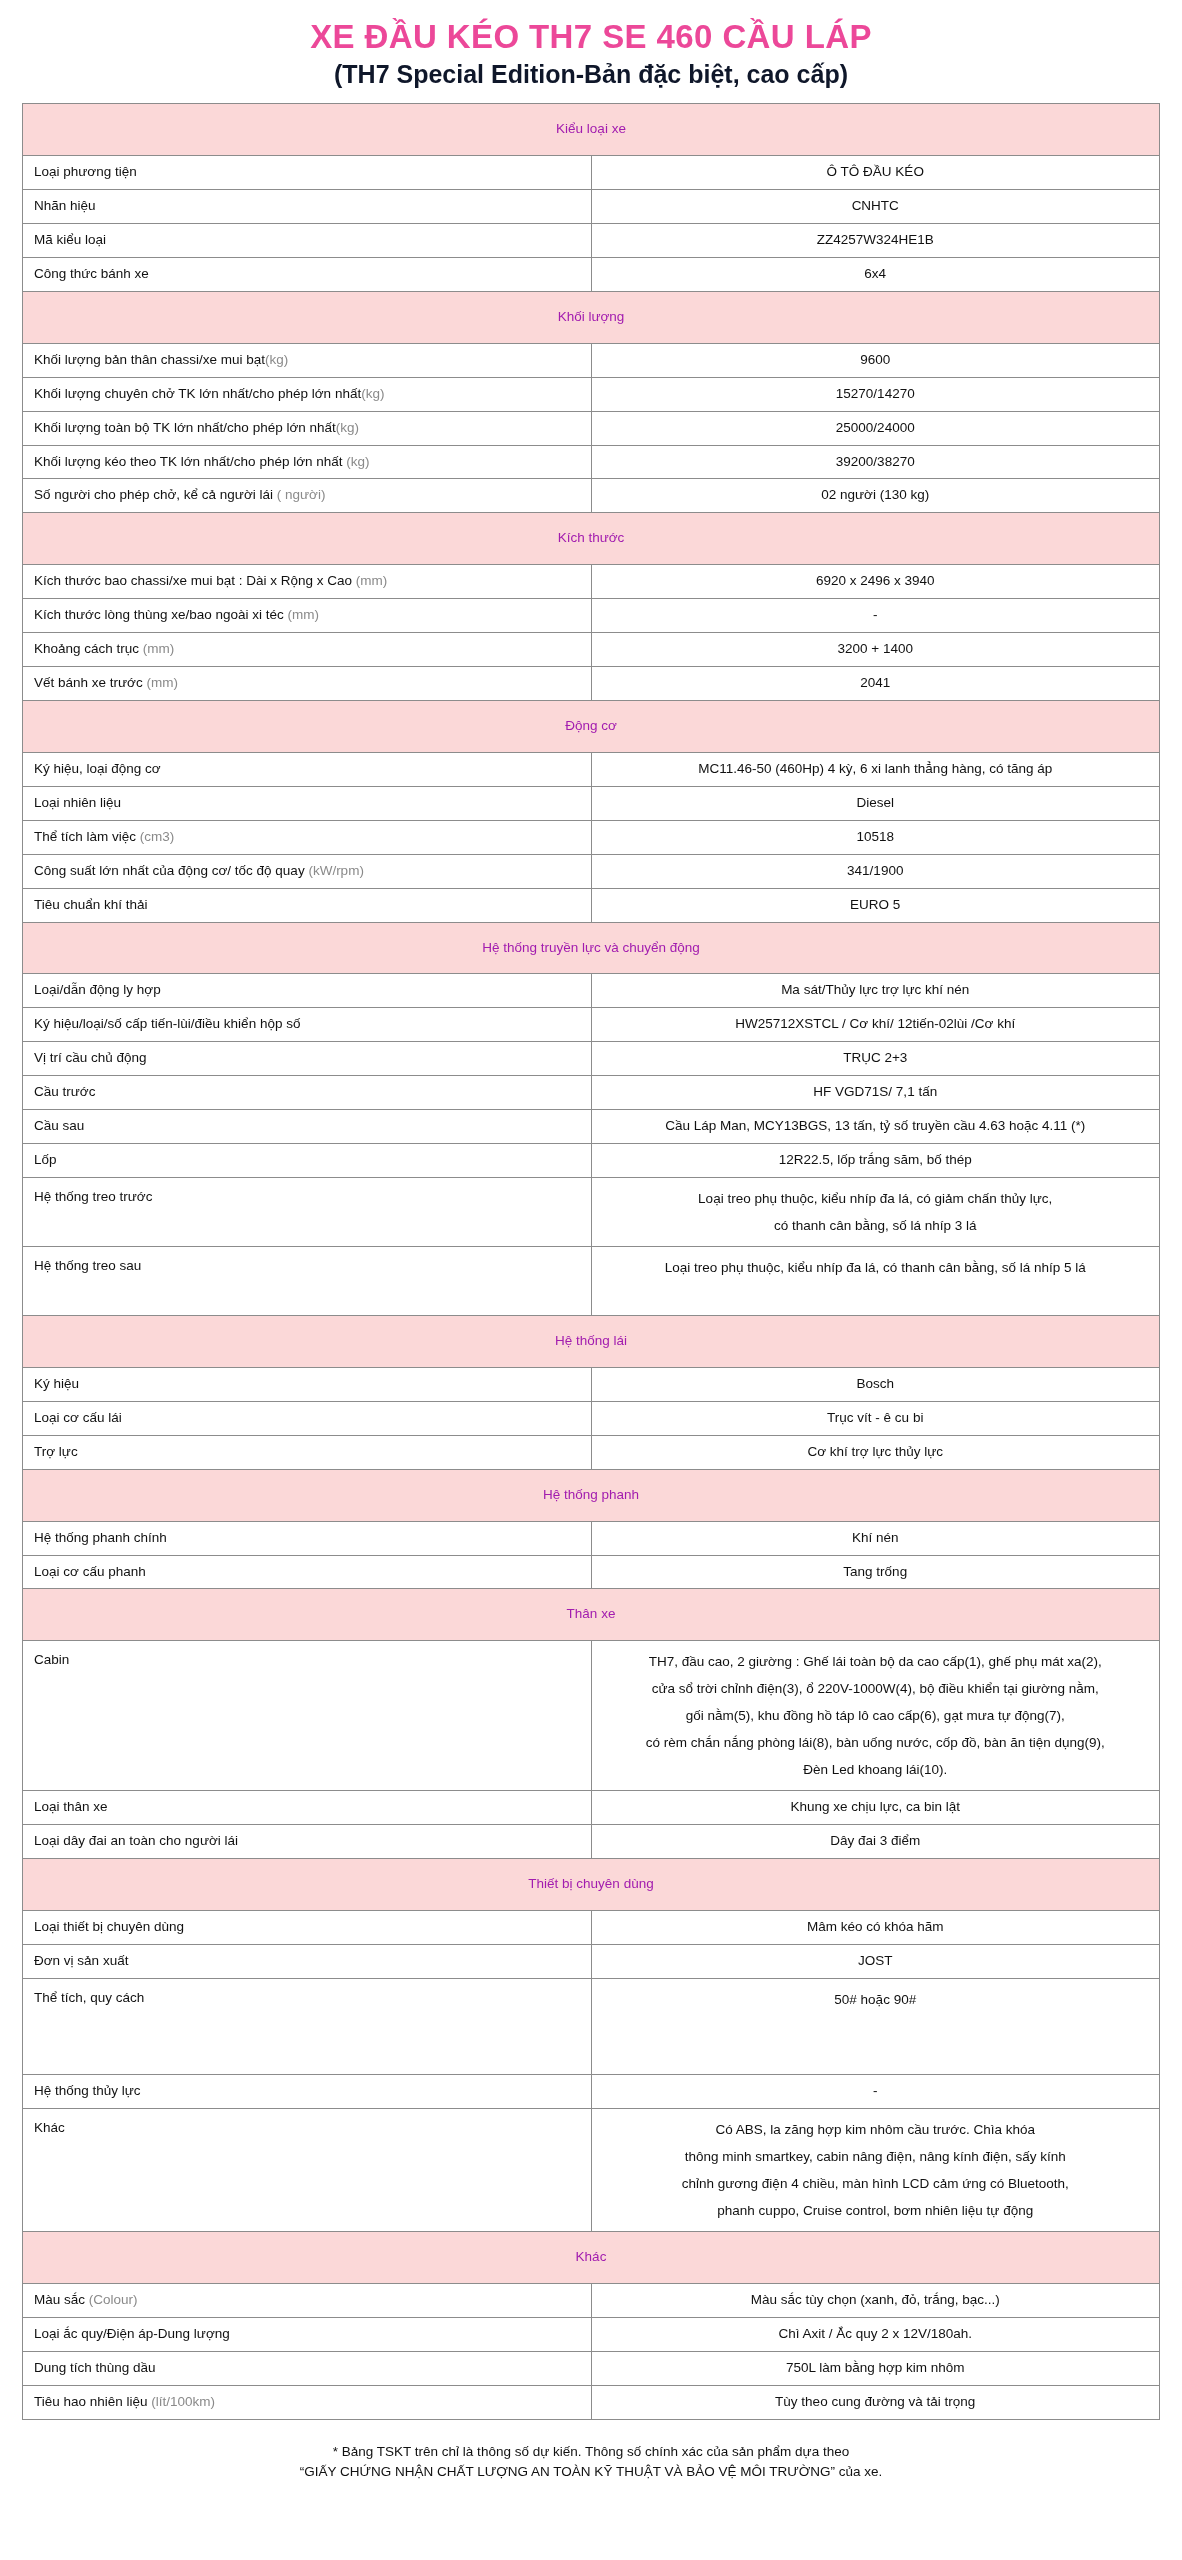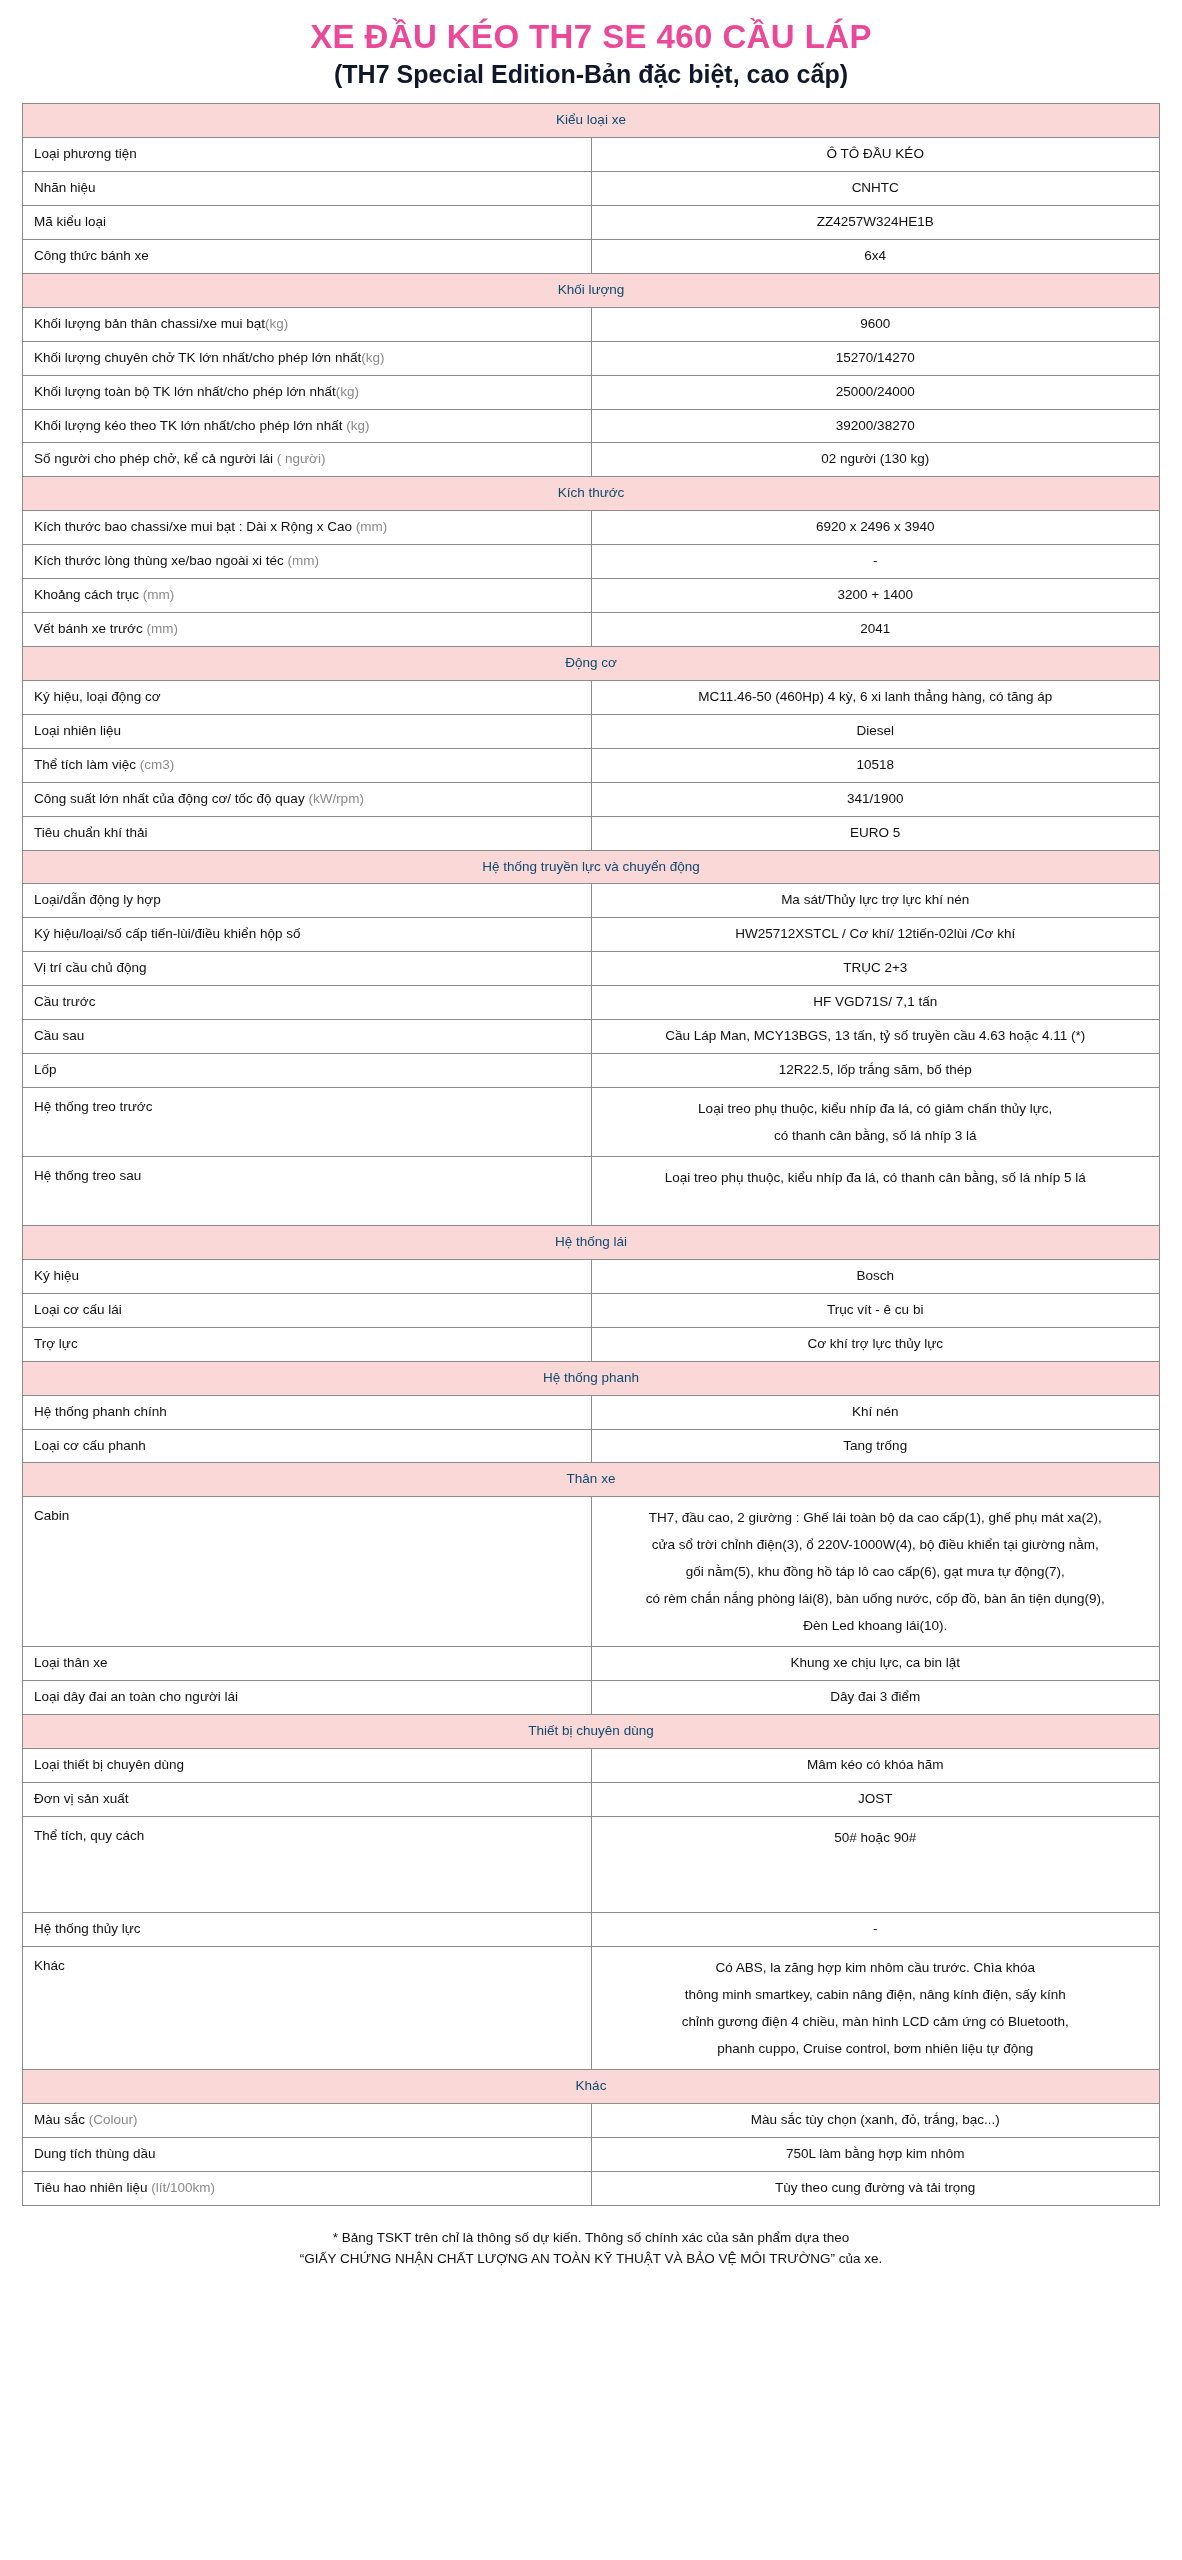--- a/index.html
+++ b/index.html
@@ -81,22 +81,22 @@
     border: 1px solid #8c8c8c;
     font-size: 13.5px;
     line-height: 1.55;
     vertical-align: middle;
     background-clip: padding-box;
   }
   td.section {
     background: #fbd8d8;
     text-align: center;
     font-size: 13.5px;
-    color: #0c4a6e;
-    padding: 6px 6px;
+    color: #a21caf;
+    padding: 15px 6px;
     height: 28px;
   }
   td.label {
     width: 63%;
     padding: 6px 4px 6px 11px;
     text-align: left;
     background: #ffffff;
   }
   td.value {
     width: 37%;
@@ -350,20 +350,24 @@
             </td>
           </tr>
           <tr>
             <td class="section" colspan="2">Khác</td>
           </tr>
           <tr>
             <td class="label"><span>Màu sắc </span><span class="unit">(Colour)</span></td>
             <td class="value"><span>Màu sắc tùy chọn (xanh, đỏ, trắng, bạc...)</span></td>
           </tr>
           <tr>
+            <td class="label"><span>Loại ắc quy/Điện áp-Dung lượng</span></td>
+            <td class="value"><span>Chì Axit / Ắc quy 2 x 12V/180ah.</span></td>
+          </tr>
+          <tr>
             <td class="label"><span>Dung tích thùng dầu</span></td>
             <td class="value"><span>750L làm bằng hợp kim nhôm</span></td>
           </tr>
           <tr>
             <td class="label"><span>Tiêu hao nhiên liệu </span><span class="unit">(lít/100km)</span></td>
             <td class="value"><span>Tùy theo cung đường và tải trọng</span></td>
           </tr>
         </tbody>
     </table>
   </div>

